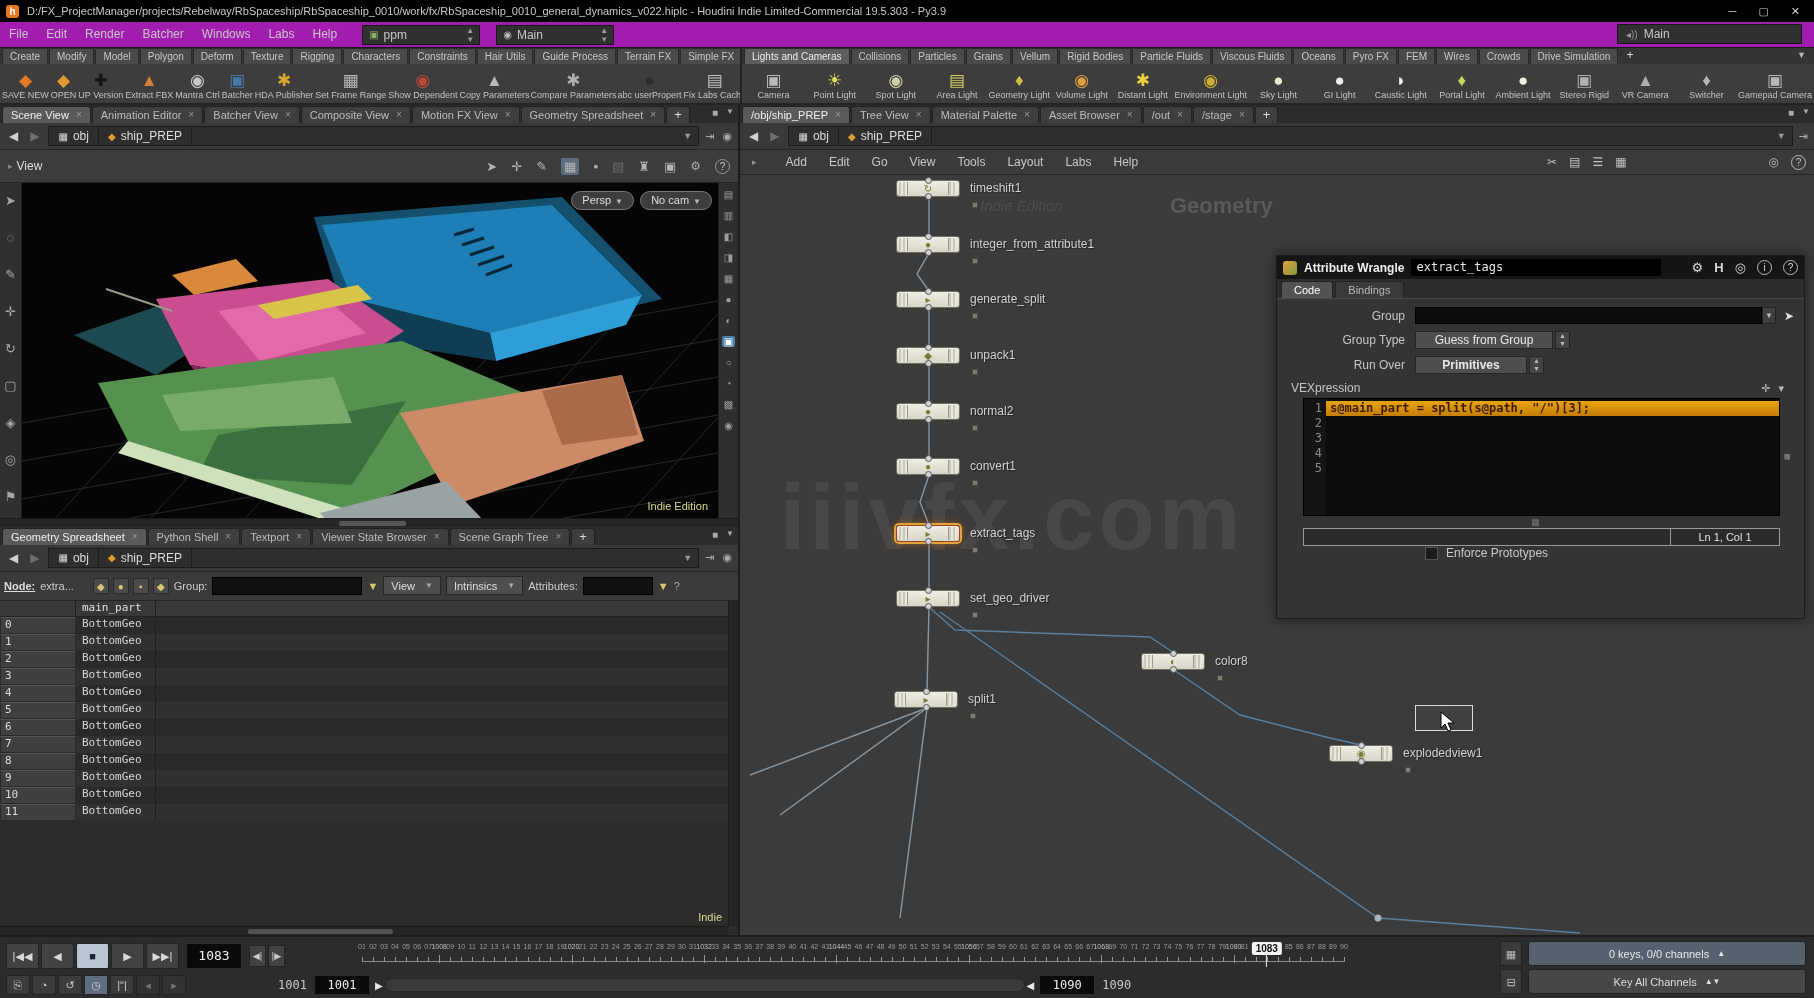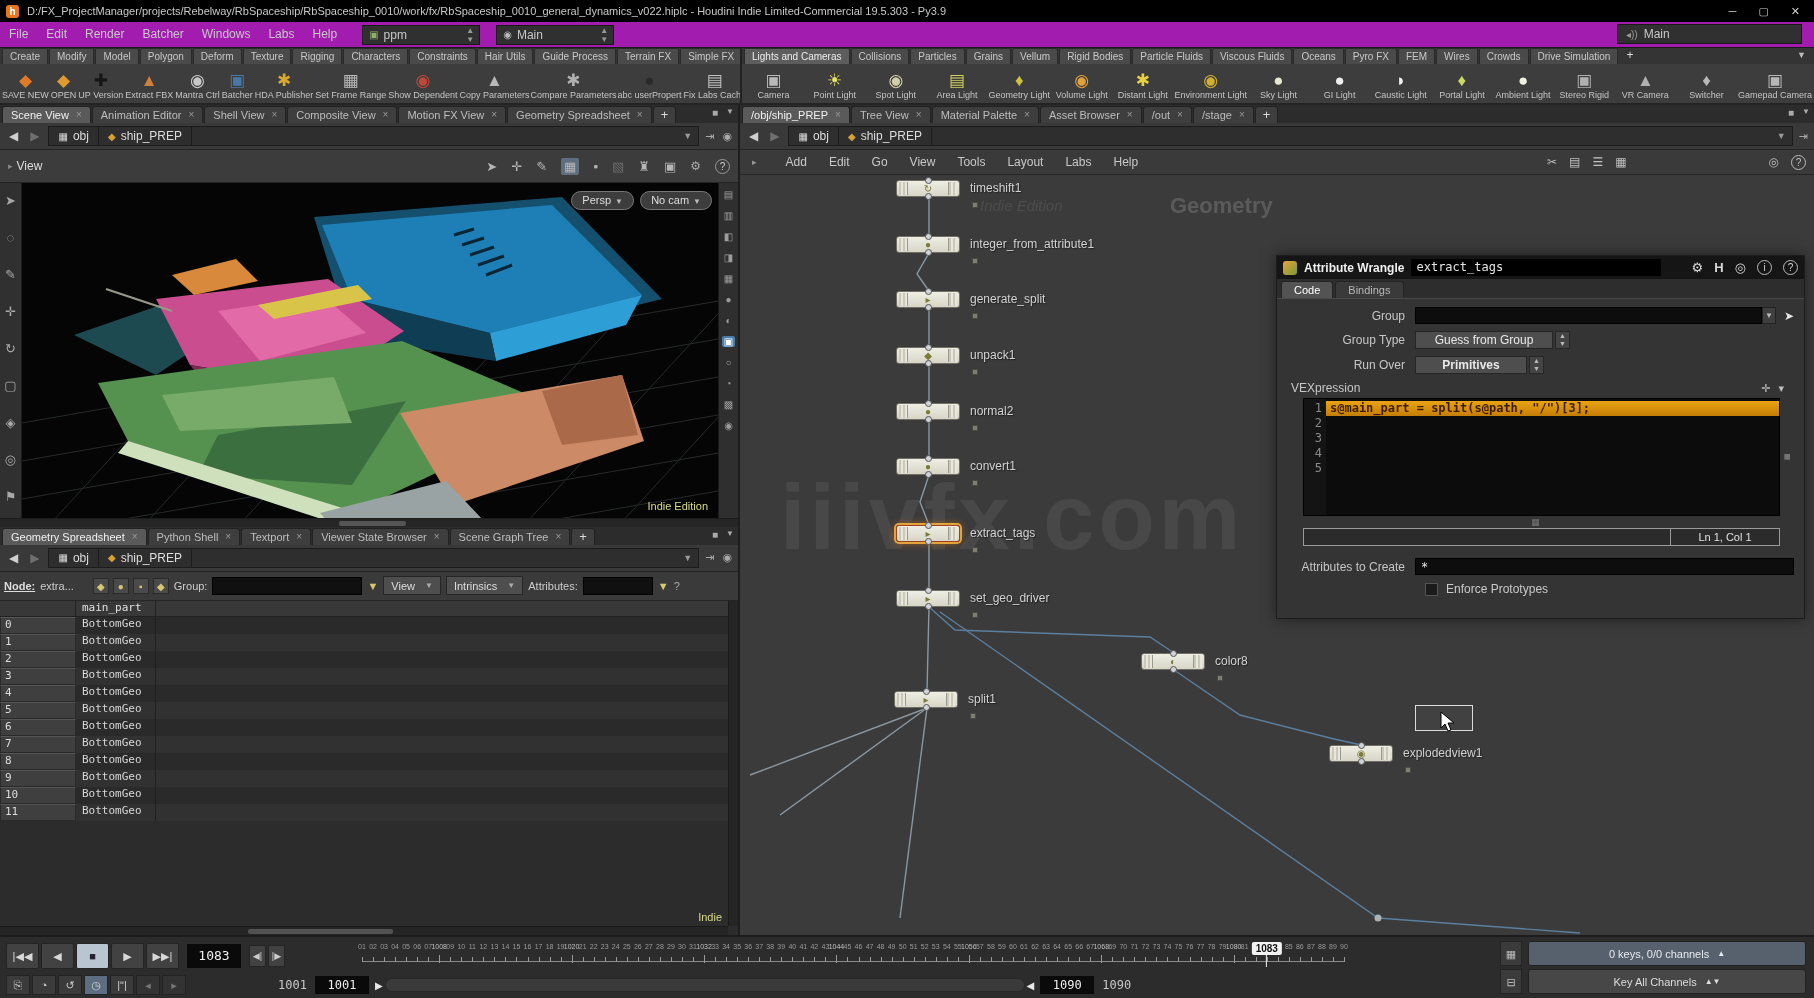--- a/index.html
+++ b/index.html
@@ -403,21 +403,21 @@
       <div class="pane-tabs" id="pane-tabs-left">
           <div class="pane-tab active">
             <span class="pt-label">Scene View</span>
             <span class="pt-close">×</span>
           </div>
           <div class="pane-tab">
             <span class="pt-label">Animation Editor</span>
             <span class="pt-close">×</span>
           </div>
           <div class="pane-tab">
-            <span class="pt-label">Shell View</span>
+            <span class="pt-label">Batcher View</span>
             <span class="pt-close">×</span>
           </div>
           <div class="pane-tab">
             <span class="pt-label">Composite View</span>
             <span class="pt-close">×</span>
           </div>
           <div class="pane-tab">
             <span class="pt-label">Motion FX View</span>
             <span class="pt-close">×</span>
           </div>
@@ -930,24 +930,20 @@
                 </div>
               <div class="vex-code">
                 <div class="vex-line1">s@main_part = split(s@path, "/")[3];</div>
               </div>
               <div class="vex-grip">▦</div>
             </div>
             <div class="vex-grip2">▦</div>
             <div class="vex-status">
               <div class="cell1"></div>
               <div class="cell2">Ln 1, Col 1</div>
-            </div>
-            <div class="wr-row" style="margin-top:12px">
-              <div class="wr-label">Attributes to Create</div>
-              <div class="wr-field" style="color:#e6e6e6;font-family:'DejaVu Sans Mono',monospace;font-size:12px;line-height:16px;padding-left:5px">*</div>
             </div>
             <div class="wr-row" style="margin-left:148px">
               <div class="wr-check"></div>
               <span class="wr-check-label">Enforce Prototypes</span>
             </div>
           </div>
         </div>
       </div>
     </div>
   </div>

